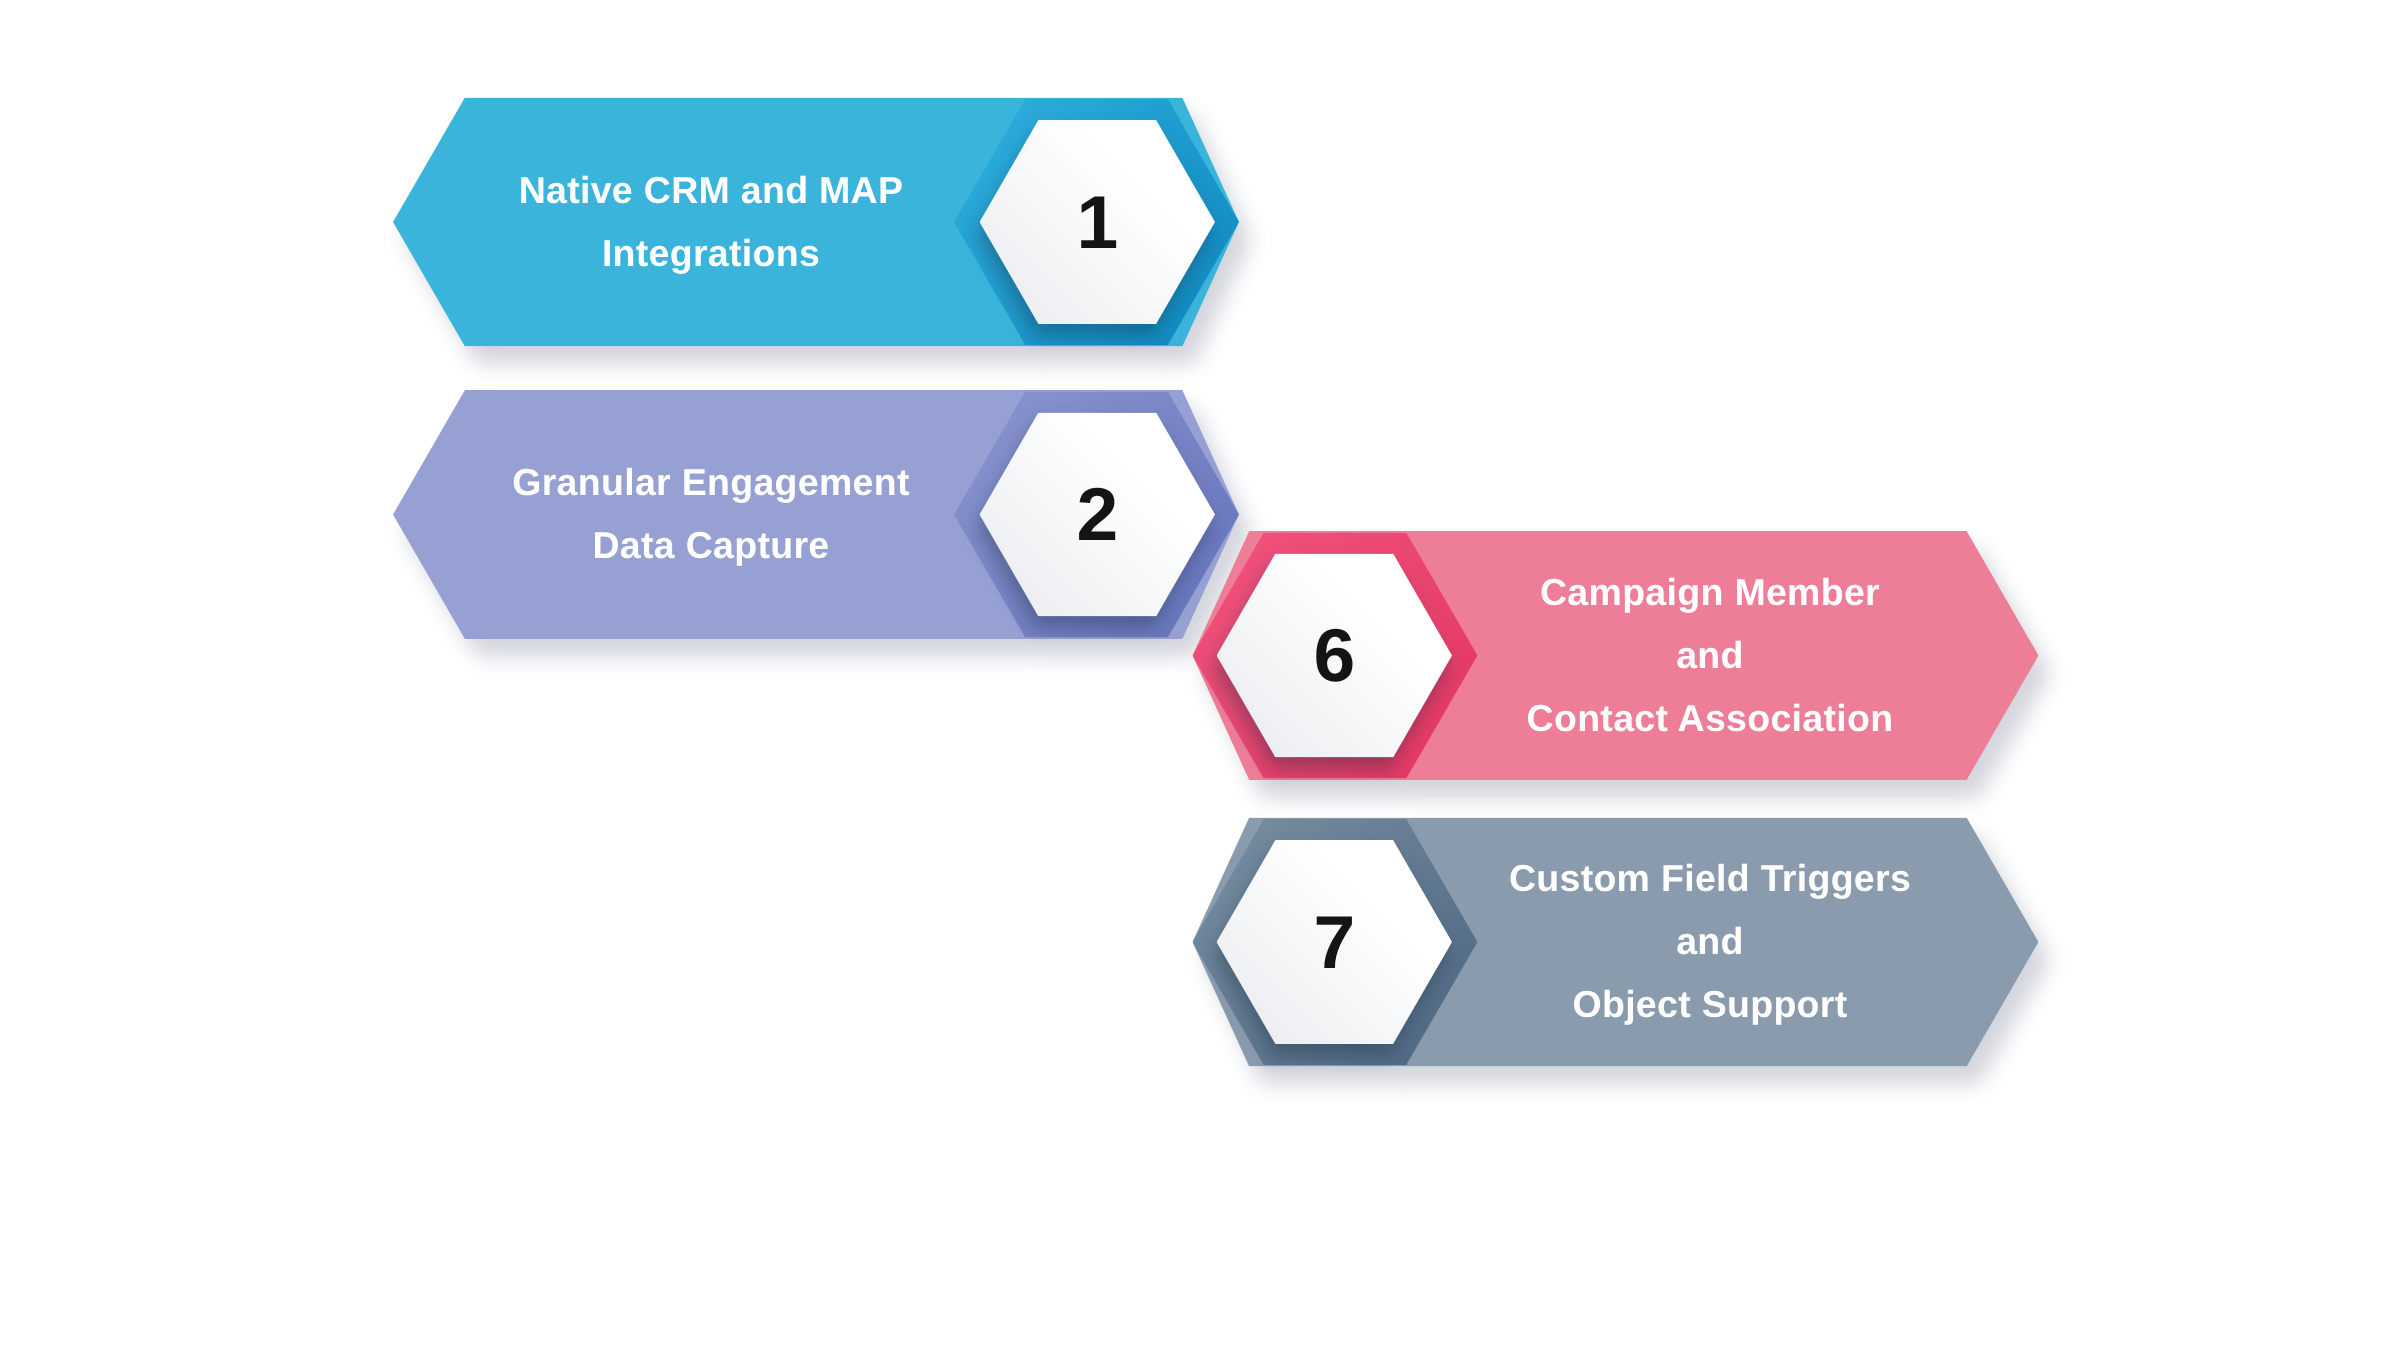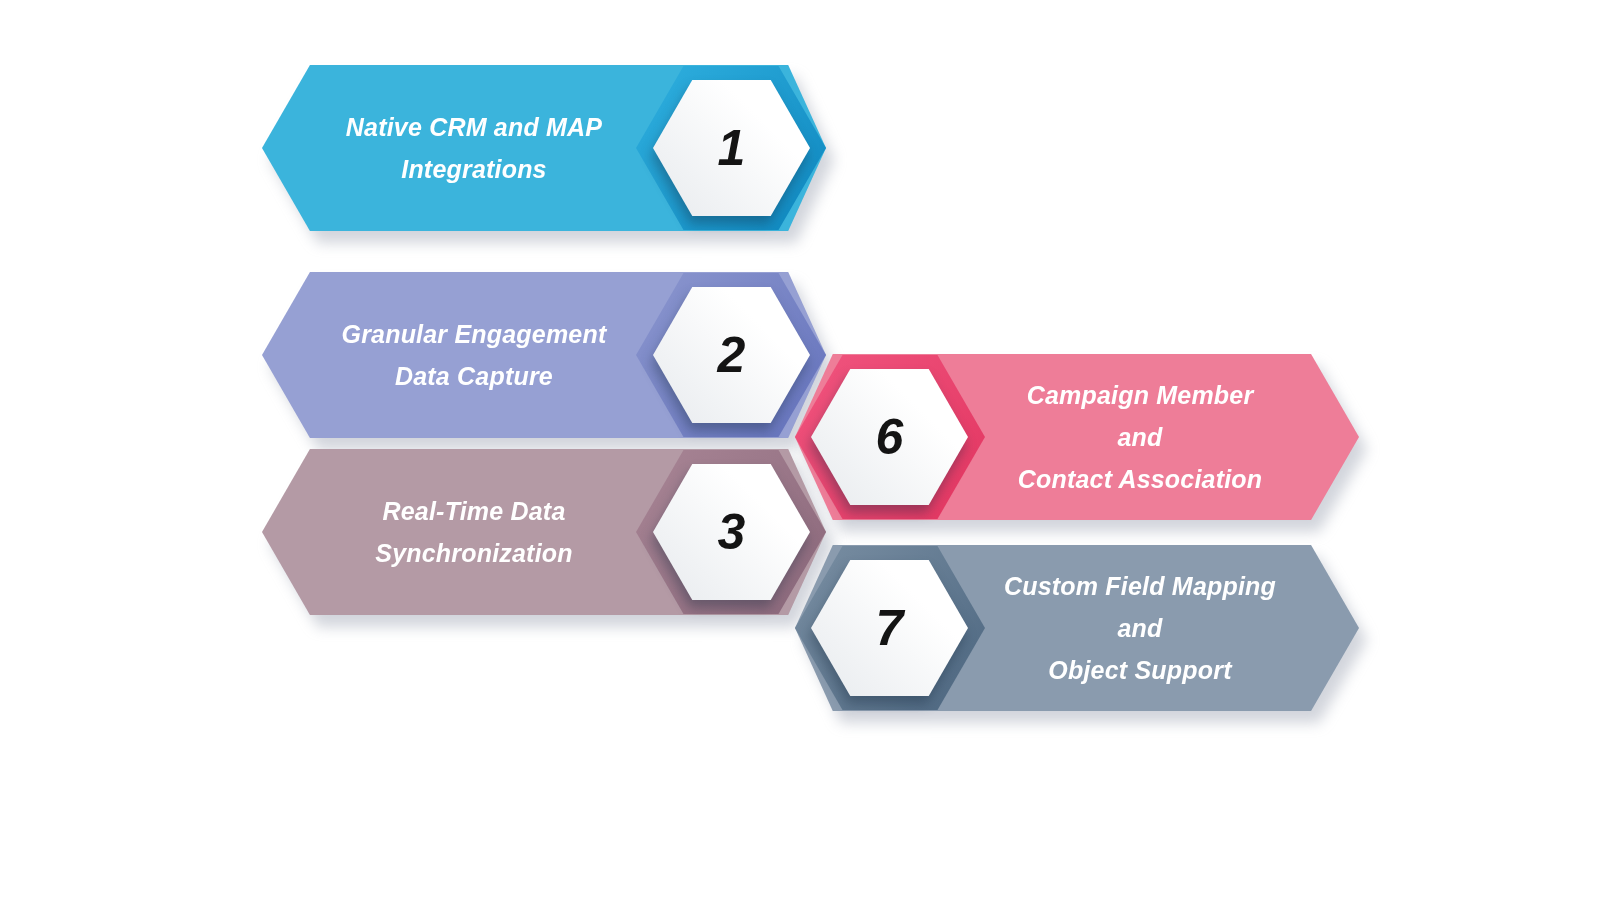--- a/index.html
+++ b/index.html
@@ -3,21 +3,21 @@
 <meta charset="utf-8">
 <style>
   html,body{margin:0;padding:0;}
   body{
     width:1600px;height:900px;
     background:#ffffff;
     font-family:"Liberation Sans", sans-serif;
     position:relative;
     overflow:hidden;
   }
-  .stage{position:absolute;inset:0;font-style:italic;}
+  .stage{position:absolute;inset:0;}
   .item{
     position:absolute;
     width:564px;height:166px;
     filter:drop-shadow(8px 12px 7px rgba(125,135,155,0.35));
   }
   .body-shape{
     position:absolute;inset:0;
     background:var(--body);
   }
   .item.left .body-shape{
@@ -78,65 +78,53 @@
 Integrations</div>
     </div>
     <div class="ring"></div>
     <div class="hexwrap">
       <div class="hex">
         <span class="num">1</span>
       </div>
     </div>
   </div>
 
-  <div class="item left" style="left: 262px; top: 272px; --body: #96A0D3; --ring_from: #8B96CE; --ring_to: #6472BC;">
+  <div class="item left" style="left: 262px; top: 260px; --body: #96A0D3; --ring_from: #8B96CE; --ring_to: #6472BC;">
     <div class="body-shape">
       <div class="label">Granular Engagement
 Data Capture</div>
     </div>
     <div class="ring"></div>
     <div class="hexwrap">
       <div class="hex">
         <span class="num">2</span>
       </div>
     </div>
   </div>
 
-  <div class="item left" style="left: 262px; top: 449px; --body: #B49AA5; --ring_from: #A88595; --ring_to: #8A677A;">
-    <div class="body-shape">
-      <div class="label">Real-Time Data
-Synchronization</div>
-    </div>
-    <div class="ring"></div>
-    <div class="hexwrap">
-      <div class="hex">
-        <span class="num">3</span>
-      </div>
-    </div>
-  </div>
 
 
 
   <div class="item right" style="left: 795px; top: 354px; --body: #EE7D98; --ring_from: #F0557F; --ring_to: #E23560;">
     <div class="body-shape">
       <div class="label">Campaign Member
 and
 Contact Association</div>
     </div>
     <div class="ring"></div>
     <div class="hexwrap">
       <div class="hex">
         <span class="num">6</span>
       </div>
     </div>
   </div>
 
   <div class="item right" style="left: 795px; top: 545px; --body: #8A9BAE; --ring_from: #7A8FA3; --ring_to: #4C6680;">
     <div class="body-shape">
-      <div class="label">Custom Field Mapping
+      <div class="label">Custom Field Triggers
 and
 Object Support</div>
     </div>
     <div class="ring"></div>
     <div class="hexwrap">
       <div class="hex">
         <span class="num">7</span>
       </div>
     </div>
   </div>

